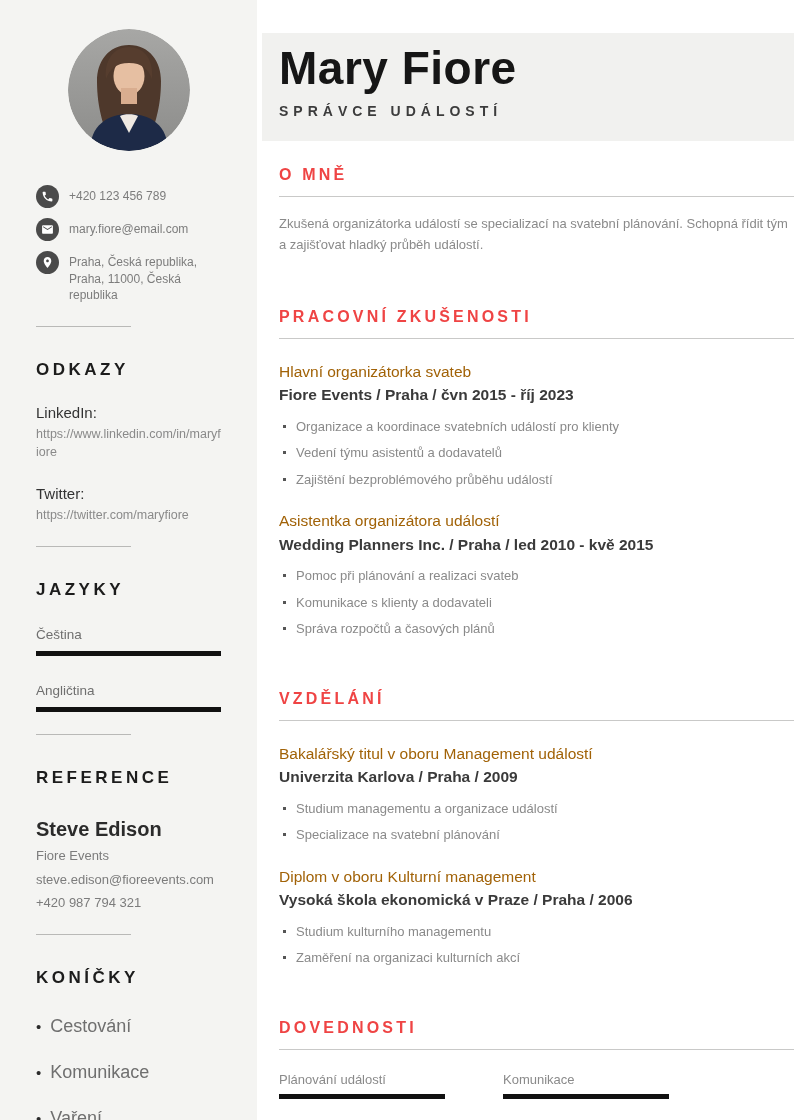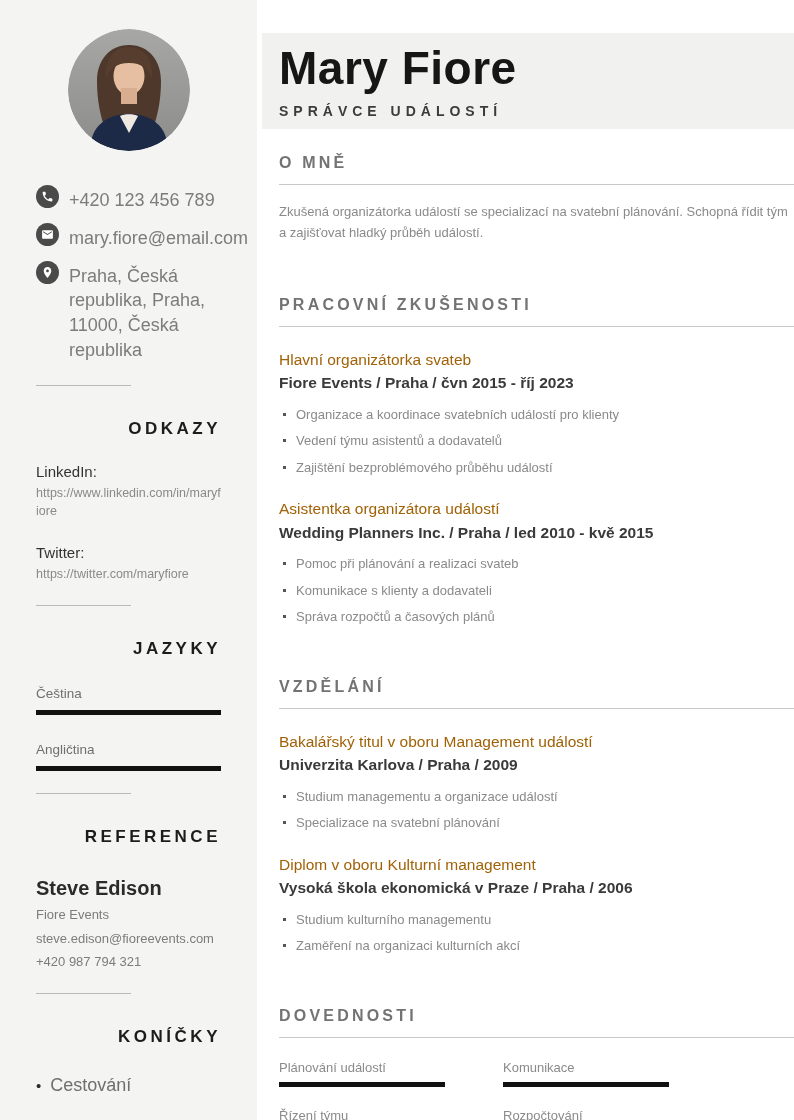--- a/index.html
+++ b/index.html
@@ -19,54 +19,54 @@
   .avatar-wrap svg { display: block; }
 
   .contact { margin-top: 33px; }
   .contact-row { display: flex; align-items: flex-start; margin-bottom: 9px; }
   .contact-icon {
     width: 23px; height: 23px; min-width: 23px; border-radius: 50%;
     background: #4a4a4a; display: flex; align-items: center; justify-content: center;
     margin-right: 10px; margin-top: 1px;
   }
   .contact-icon svg { width: 13px; height: 13px; fill: #ffffff; stroke: none; }
-  .contact-text { font-size: 18px; color: #7c7c7c; line-height: 1.38; padding-top: 4px; }
+  .contact-text { font-size: 12px; color: #7c7c7c; line-height: 1.38; padding-top: 4px; }
 
   .side-divider { border: none; border-top: 1px solid #b9b9b7; width: 95px; margin: 22px 0 0 0; }
 
   .side-heading {
-    font-size: 17px; font-weight: 700; letter-spacing: 3.5px; color: #1c1c1c; margin-top: 33px; text-align: right;
+    font-size: 17px; font-weight: 700; letter-spacing: 3.5px; color: #1c1c1c; margin-top: 33px;
   }
 
   .link-item { margin-top: 24px; }
   .link-label { font-size: 15px; color: #333333; font-weight: 500; }
   .link-url { font-size: 12.5px; color: #8a8a8a; line-height: 1.45; margin-top: 4px; word-break: break-all; }
 
   .lang-item { margin-top: 27px; }
   .lang-name { font-size: 13.5px; color: #6f6f6f; }
   .lang-bar { height: 5px; background: #111111; width: 100%; margin-top: 9px; }
 
   .ref-name { font-size: 20px; font-weight: 600; color: #2b2b2b; margin-top: 30px; }
   .ref-line { font-size: 13px; color: #7c7c7c; margin-top: 6px; line-height: 1.35; word-break: break-all; }
 
   .hobby-list { list-style: none; margin-top: 28px; }
   .hobby-item { font-size: 18px; color: #6f6f6f; margin-bottom: 25px; display: flex; align-items: center; }
   .hobby-item::before { content: "•"; color: #2b2b2b; font-size: 15px; margin-right: 9px; }
 
   
   .main { flex: 1; margin-left: 5px; background: #ffffff; }
   .header-band {
-    background: #f1f1ef; margin-top: 33px; height: 96px; padding: 10px 0 0 17px;
+    background: #f1f1ef; margin-top: 33px; height: 108px; padding: 10px 0 0 17px;
   }
   .name { font-size: 46px; font-weight: 700; color: #161616; letter-spacing: 0.5px; line-height: 1.1; }
   .job-subtitle { font-size: 14px; font-weight: 600; letter-spacing: 5px; color: #3c3c3c; margin-top: 9px; }
 
   .section { padding-left: 17px; }
   .section-heading {
-    font-size: 16px; font-weight: 700; letter-spacing: 3.2px; color: #737373; padding-top: 25px;
+    font-size: 16px; font-weight: 700; letter-spacing: 3.2px; color: #ef4444; padding-top: 25px;
   }
   .section-rule { border: none; border-top: 1px solid #c9c9c8; margin-top: 12px; }
 
   .about-text { font-size: 13px; color: #8a8a8a; line-height: 1.6; margin-top: 17px; }
 
   .entry { margin-top: 22px; }
   .entry-title { font-size: 15.5px; font-weight: 400; color: #a16207; line-height: 1.45; }
   .entry-meta { font-size: 15.5px; font-weight: 600; color: #3a3a3a; line-height: 1.45; margin-top: 1px; }
   .entry-bullets { list-style: none; margin-top: 11px; }
   .entry-bullets li {

